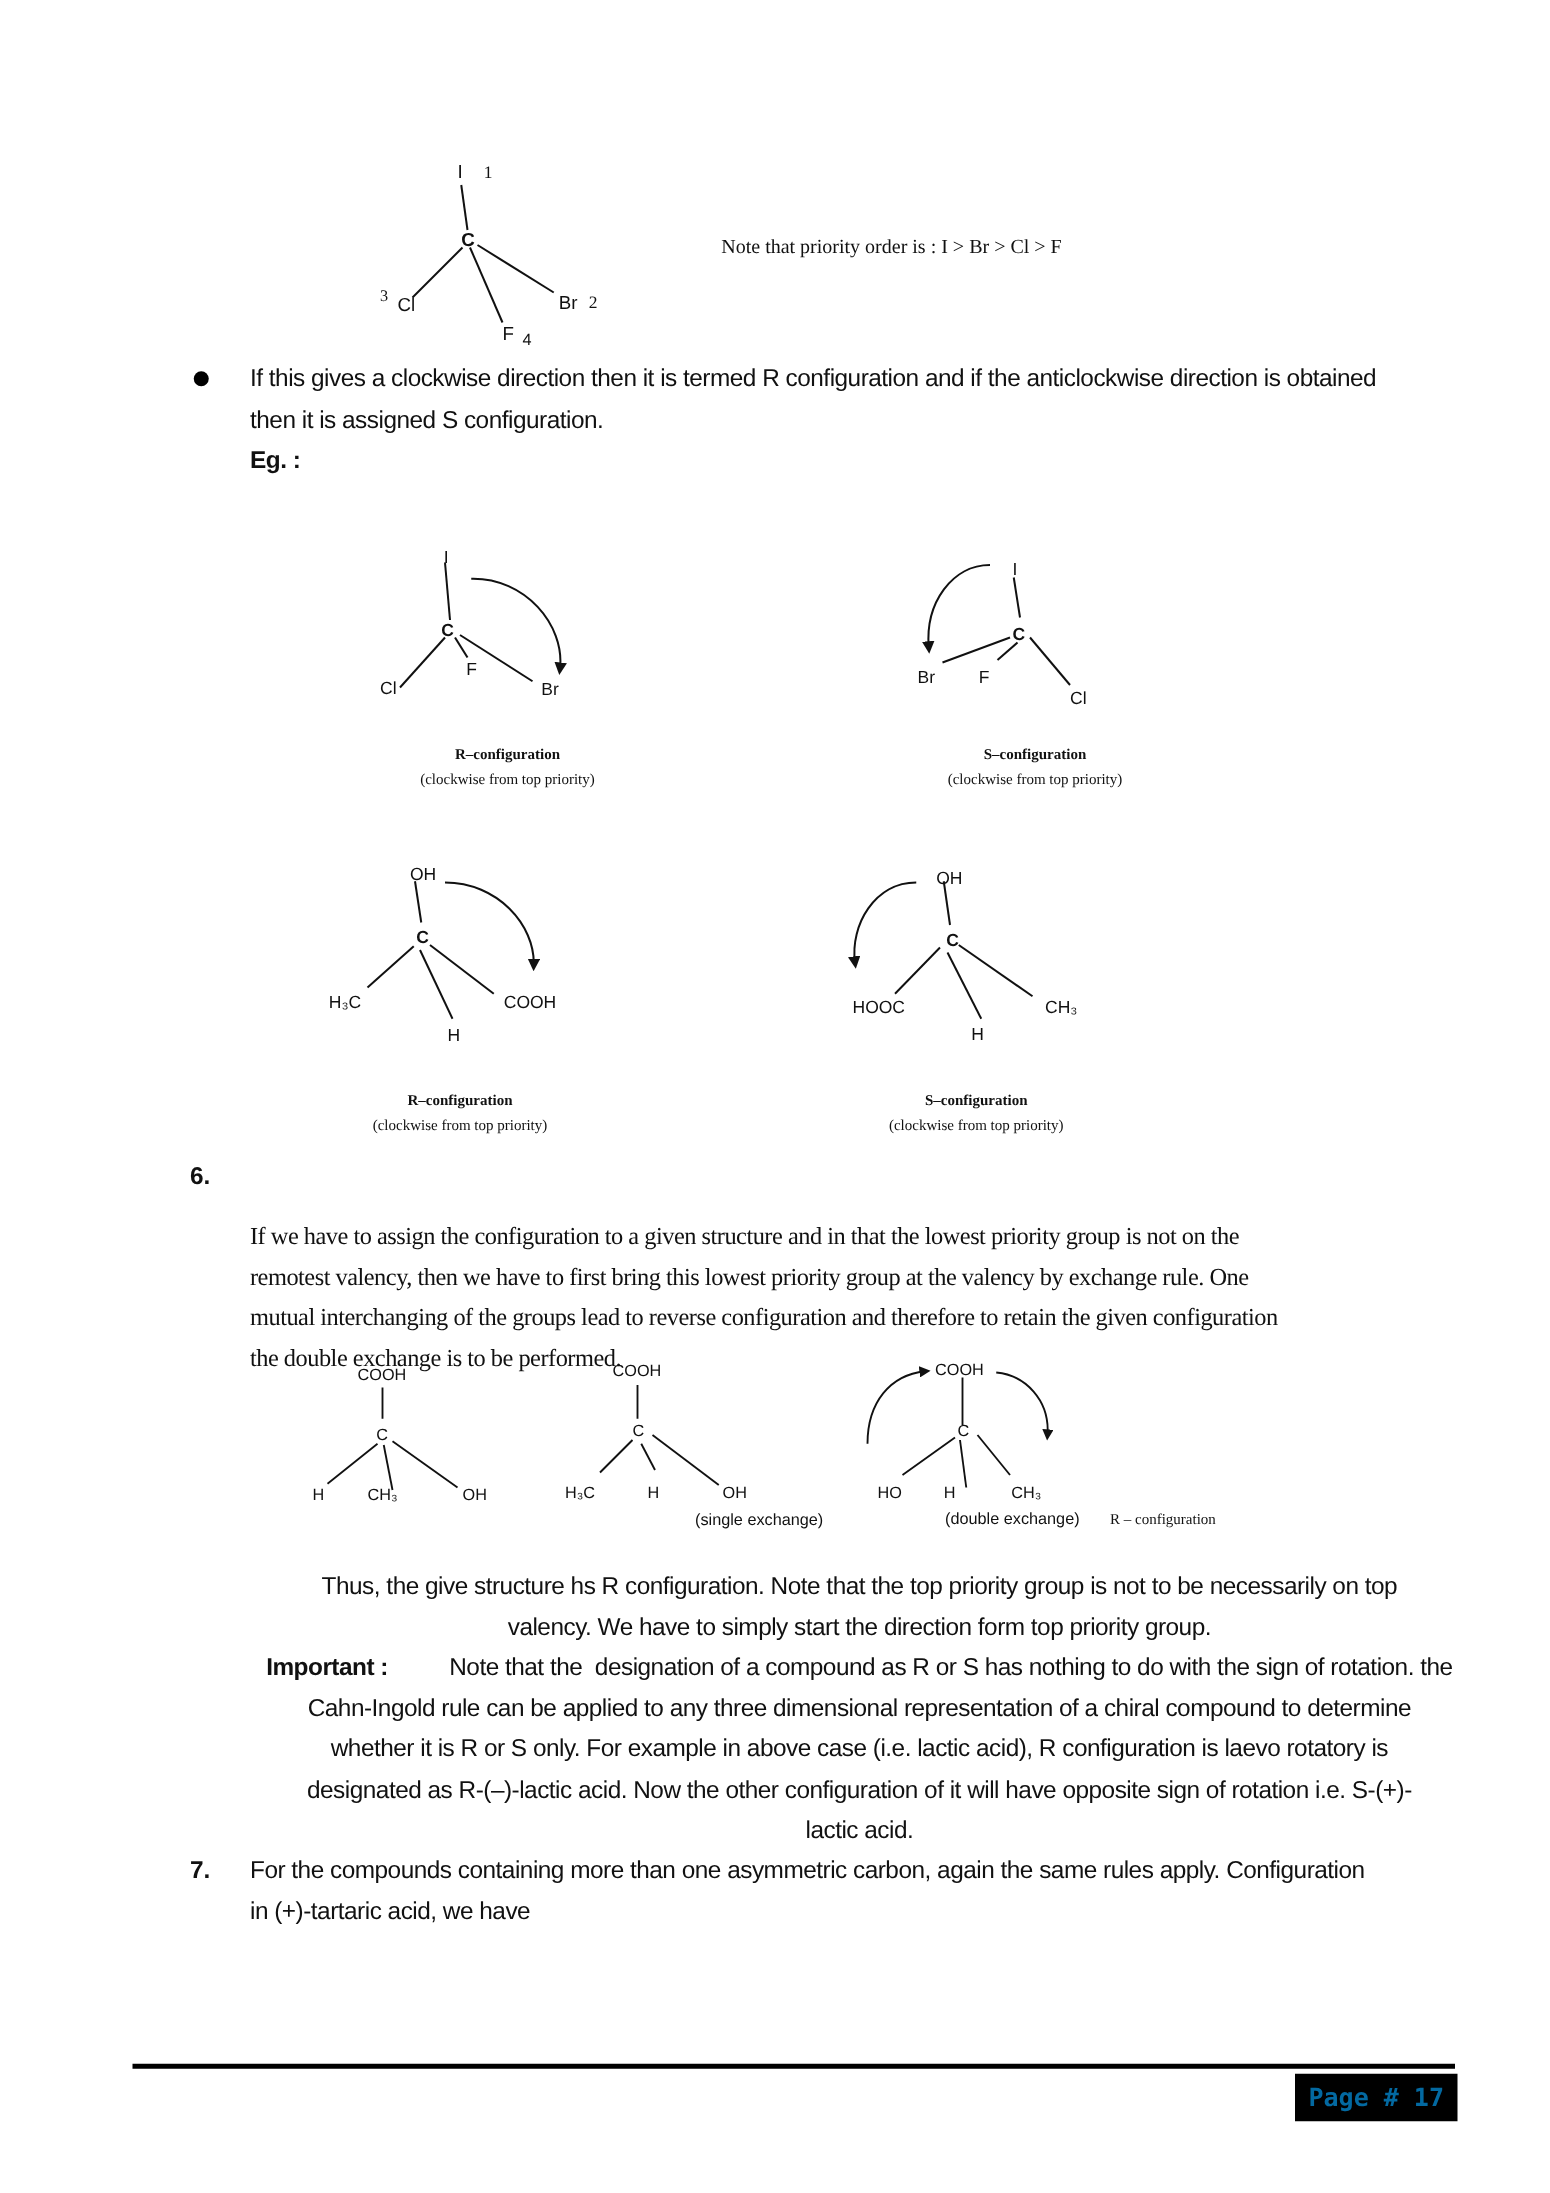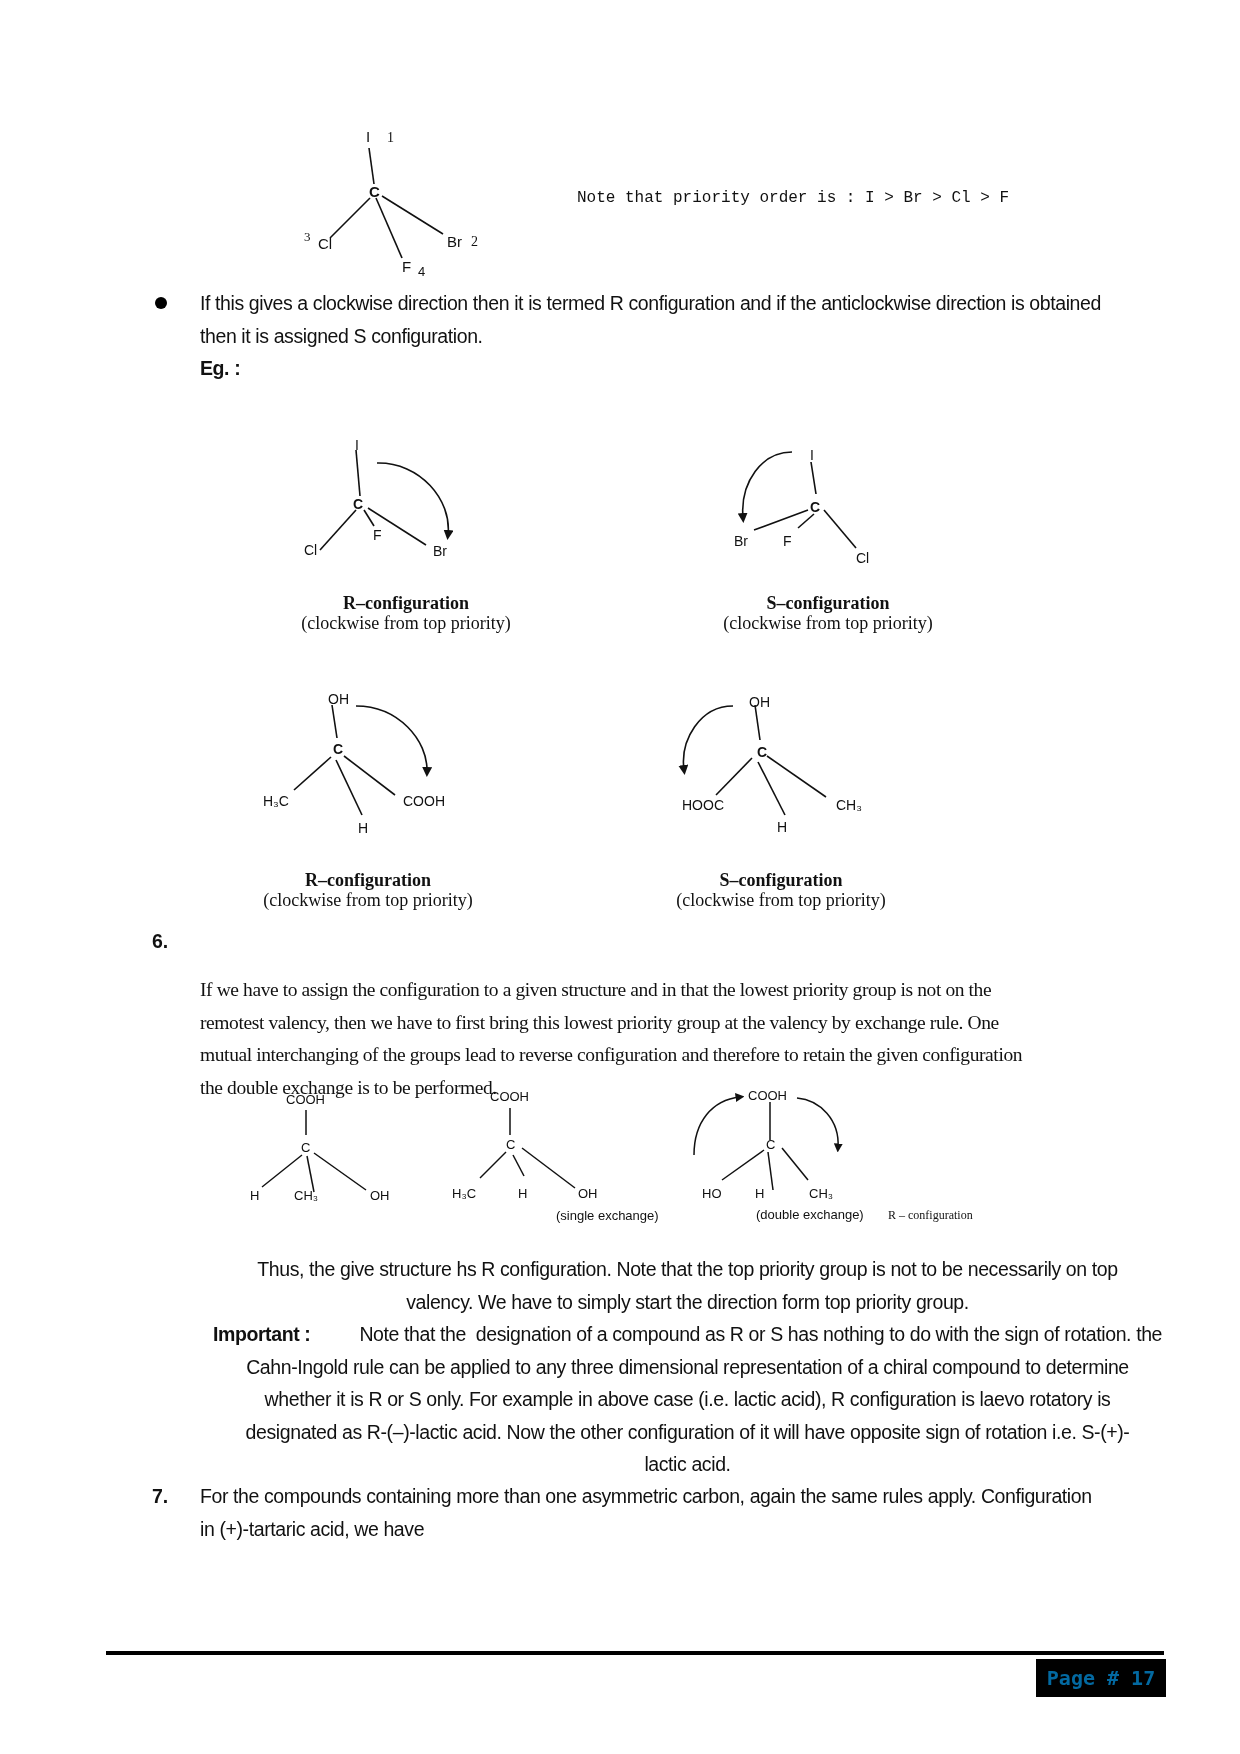--- a/index.html
+++ b/index.html
@@ -4,23 +4,23 @@
 <style>
   html, body { margin: 0; padding: 0; background: #ffffff; }
   body { width: 1240px; height: 1754px; position: relative; overflow: hidden; color: #111; font-family: "Liberation Sans", sans-serif; }
   .svgbox { position: absolute; left: 0; top: 0; }
   svg text { font-family: "Liberation Sans", sans-serif; fill: #111; }
   .serif { font-family: "Liberation Serif", serif; }
   .para { position: absolute; left: 200px; width: 975px; font-size: 19.5px; line-height: 32.5px; letter-spacing: -0.4px; }
   .para b { font-weight: bold; }
   .marker { position: absolute; left: 152px; font-size: 19.5px; font-weight: bold; line-height: 32.5px; }
   .bullet { position: absolute; left: 155px; width: 12px; height: 12px; border-radius: 50%; background: #000; }
-  .caption { position: absolute; text-align: center; font-family: "Liberation Serif", serif; font-size: 18px; line-height: 20px; width: 320px; }
+  .caption { position: absolute; text-align: center; font-family: "Liberation Serif", serif; font-size: 12px; line-height: 20px; width: 320px; }
   .caption .t { font-weight: bold; display: block; }
-  .note { position: absolute; left: 577px; top: 189px; font-family: Liberation Mono, monospace; font-size: 16px; text-align: right; }
+  .note { position: absolute; left: 577px; top: 189px; font-family: Liberation Serif, serif; font-size: 16px; text-align: right; }
   .rule { position: absolute; left: 106px; top: 1651px; width: 1058px; height: 4px; background: #000; }
   .pagebox { position: absolute; left: 1036px; top: 1659px; width: 130px; height: 38px; background: #000; color: #0369a1; font-family: "DejaVu Sans Mono", monospace; font-weight: bold; font-size: 20px; line-height: 38px; text-align: center; }
 </style>
 </head>
 <body>
 
 <svg class="svgbox" width="1240" height="300" viewBox="0 0 1240 300">
   <g stroke="#111" stroke-width="1.6" fill="none">
     <line x1="369" y1="148" x2="374" y2="184"></line>
     <line x1="370" y1="198" x2="330" y2="238"></line>

